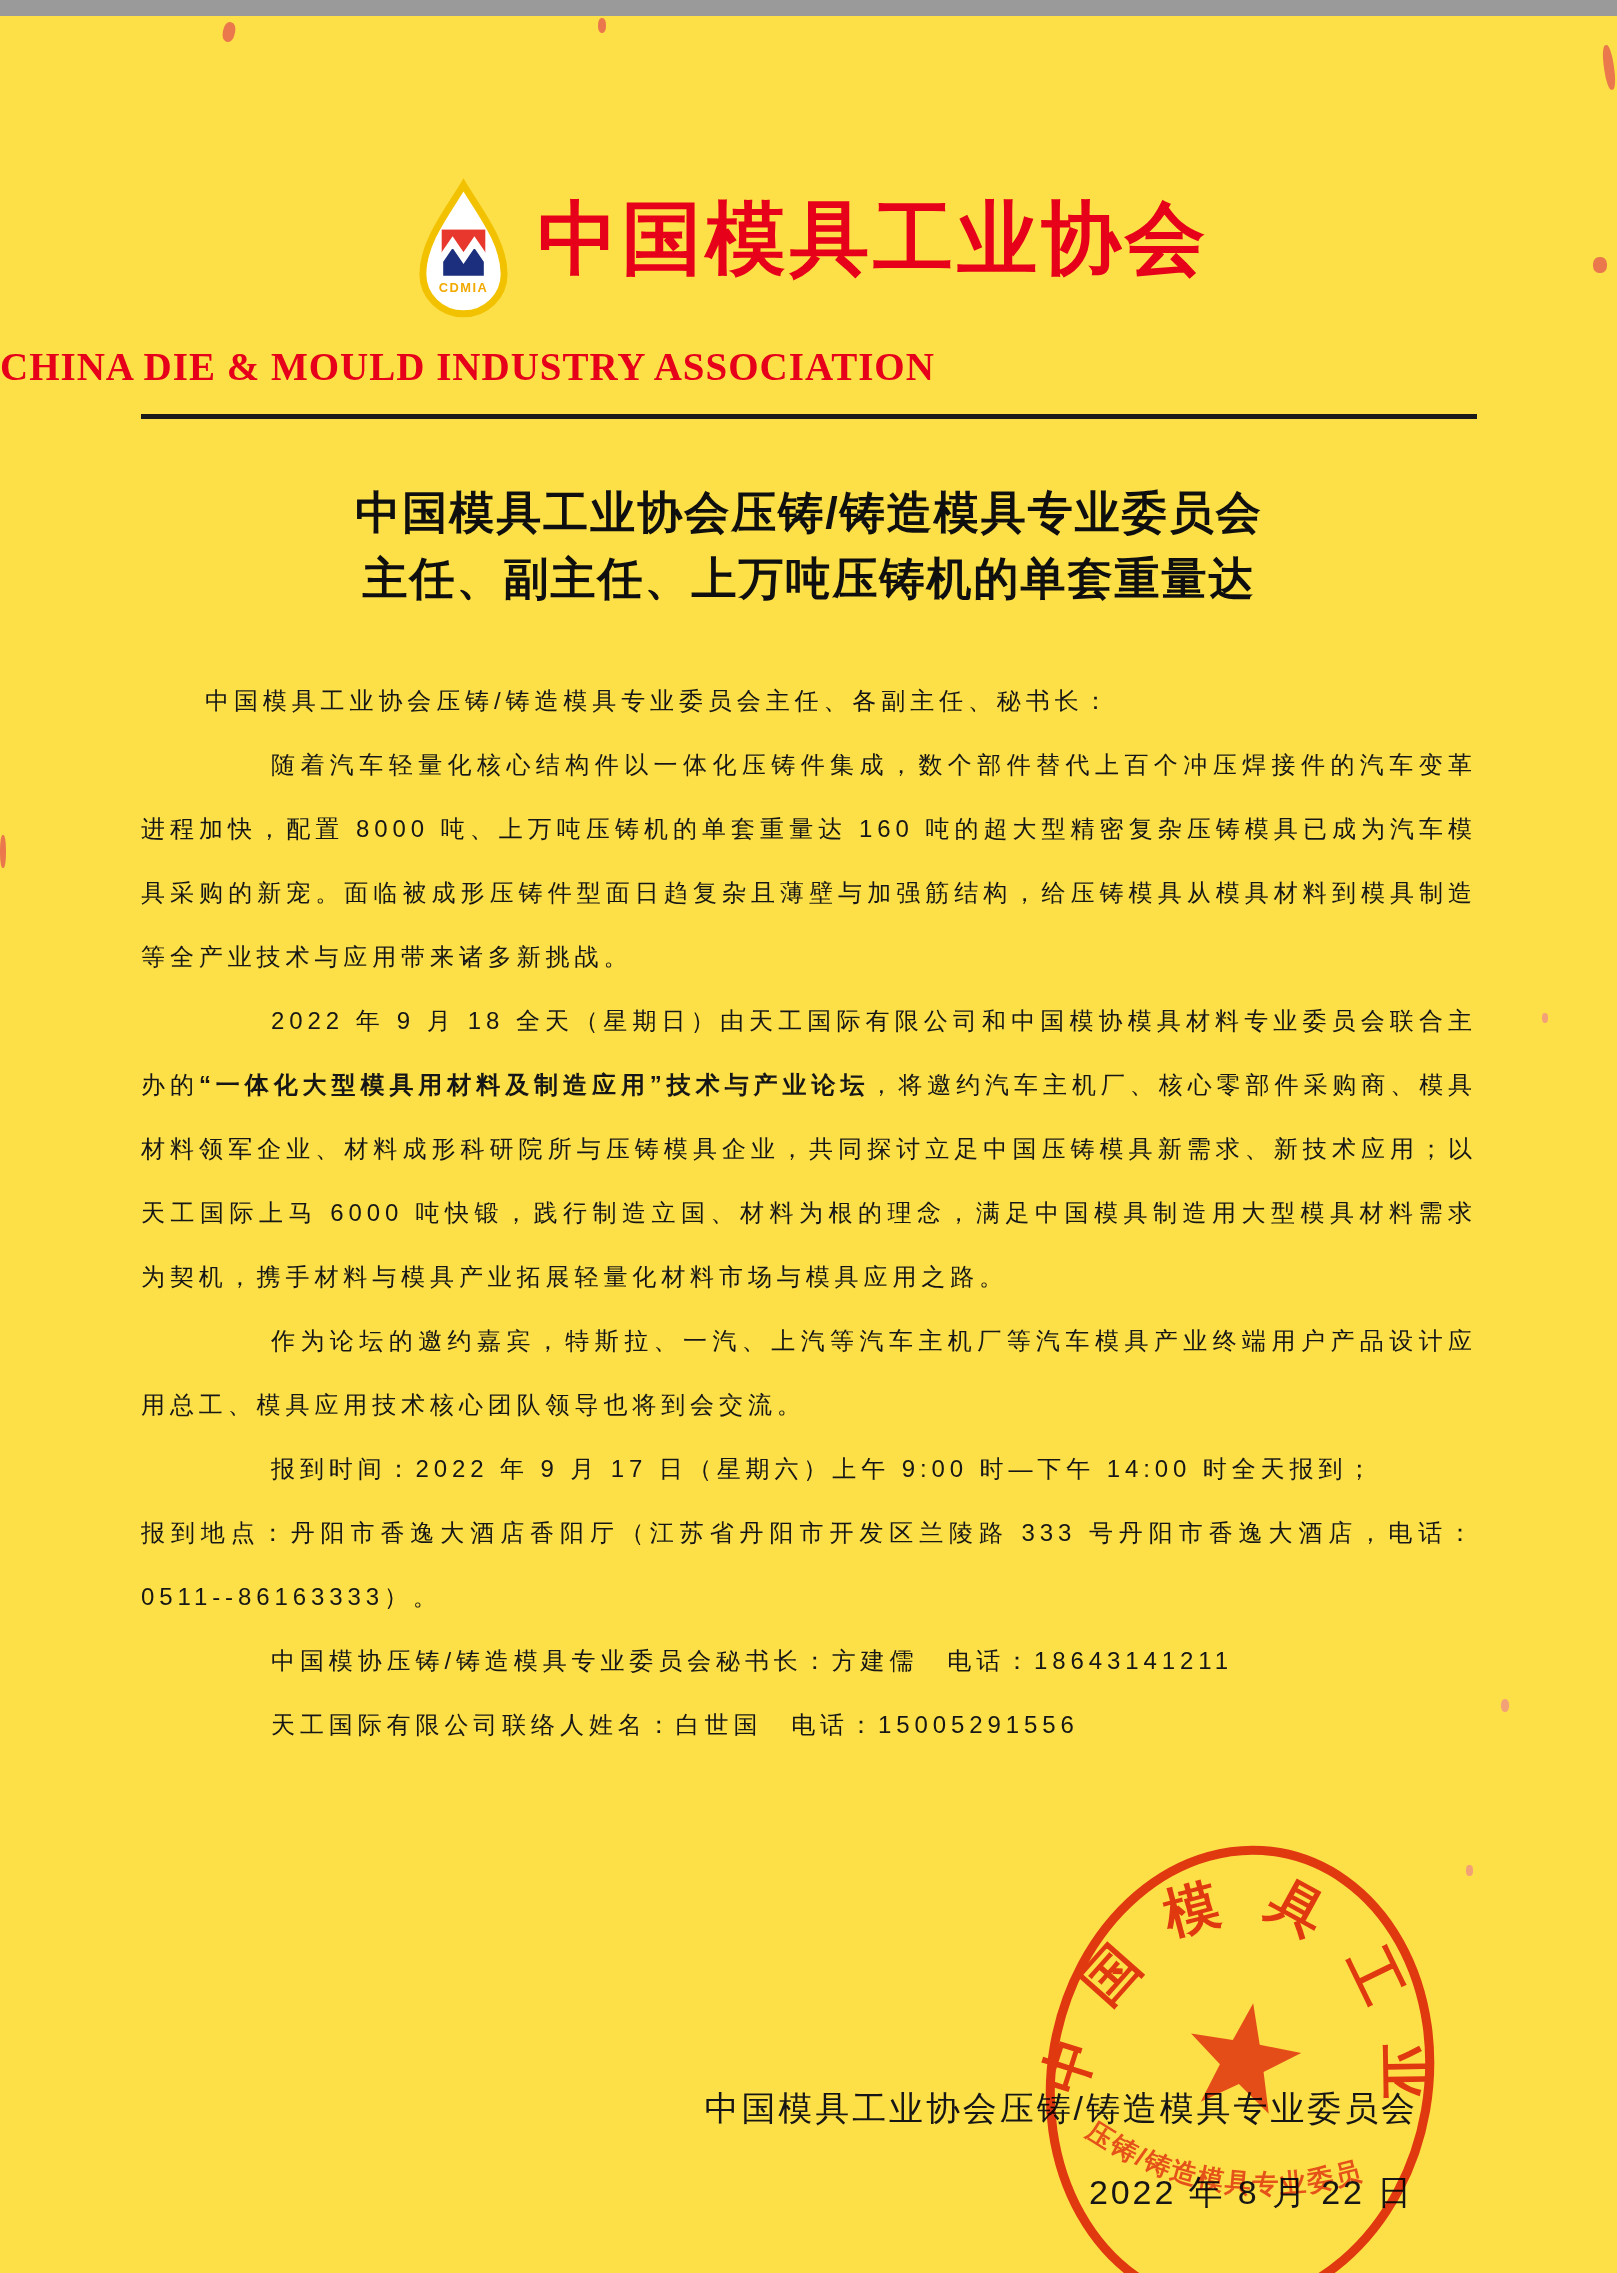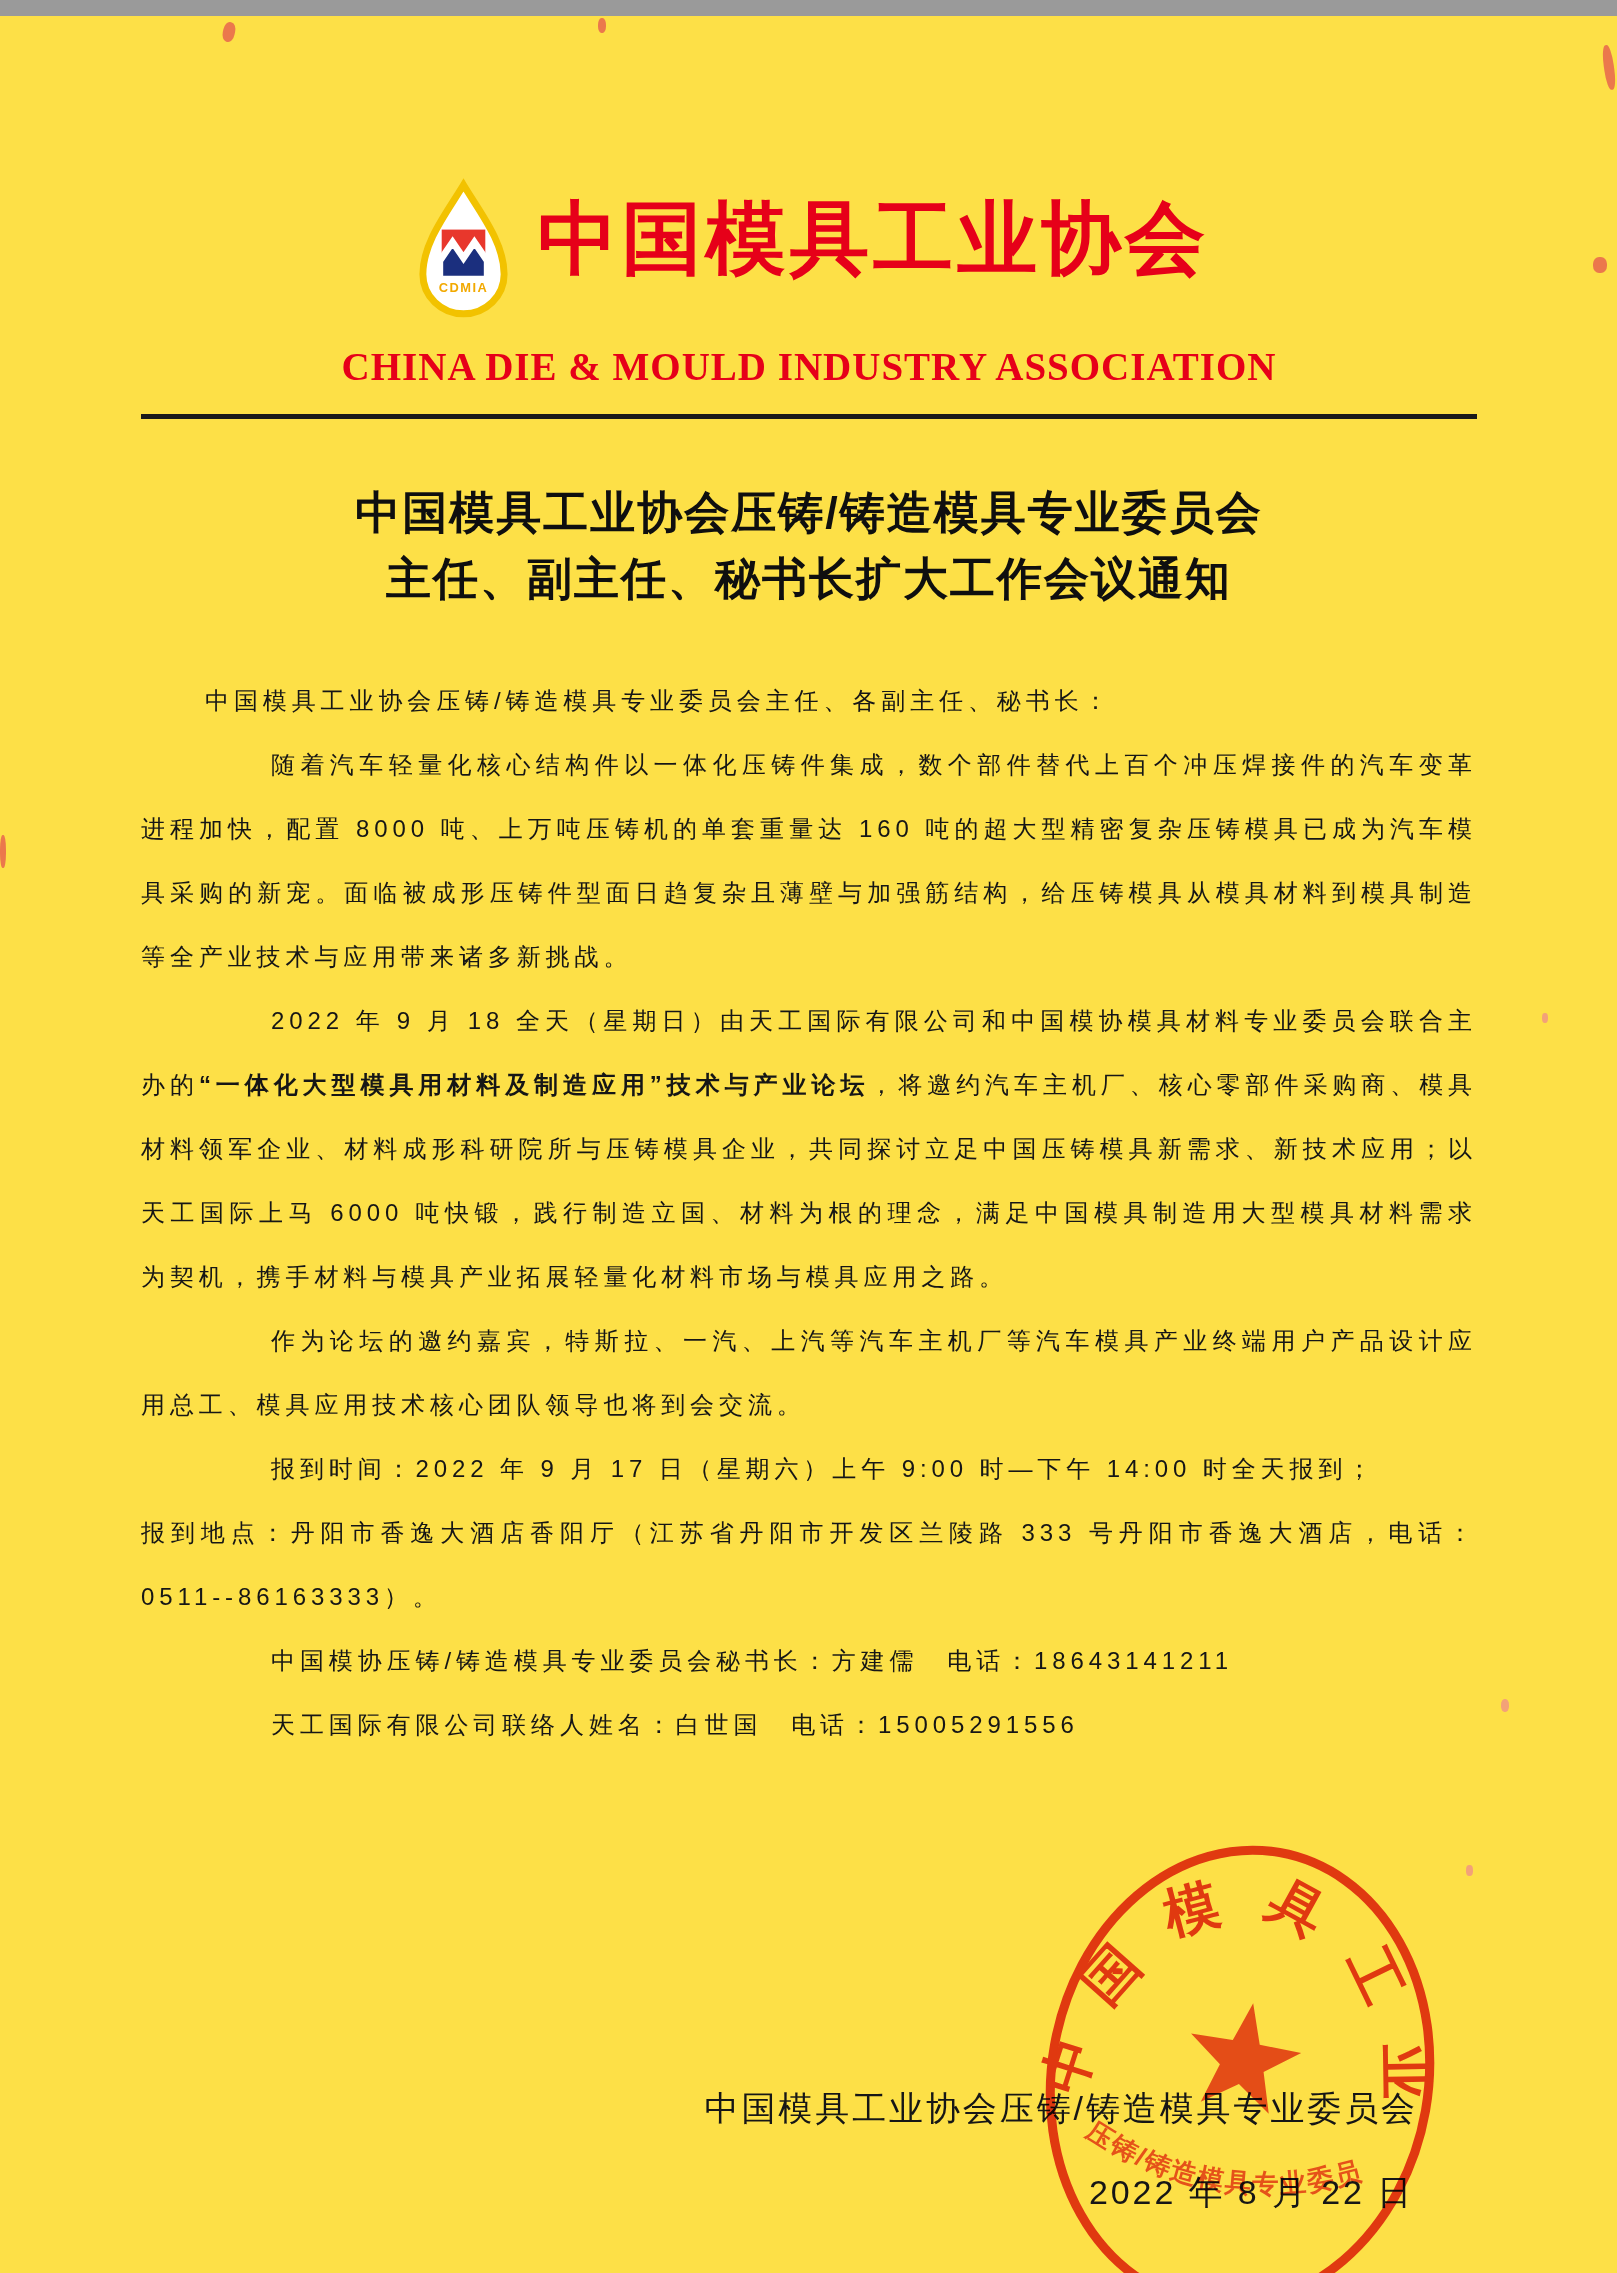--- a/index.html
+++ b/index.html
@@ -17,21 +17,21 @@
     position:absolute;top:123px;left:0;right:0;
     display:flex;justify-content:center;align-items:center;gap:19.5px;
   }
   .logo-svg{display:block;}
   .org-cn{
     font-family:"DejaVu Serif","Liberation Serif",serif;
     font-weight:700;font-size:80px;color:#e60019;
     letter-spacing:3.9px;white-space:nowrap;
   }
   .org-en{
-    position:absolute;top:328px;left:0;right:0;text-align:center;
+    position:absolute;top:328px;left:0;right:0;text-align:left;
     font-family:"Liberation Serif","DejaVu Serif",serif;
     font-weight:700;font-size:39px;color:#e60019;letter-spacing:1px;
     white-space:nowrap;
   }
   .rule{position:absolute;top:398px;left:141px;width:1336px;height:4.9px;background:#1a1a1a;}
   
   .title{
     position:absolute;top:464px;left:0;right:0;text-align:center;
     font-weight:700;font-size:45px;line-height:66px;color:#0f0f0f;
     letter-spacing:2px;
@@ -79,21 +79,21 @@
     </svg>
     <div class="org-cn">中国模具工业协会</div>
   </div>
 
   <div class="org-en">CHINA DIE &amp; MOULD INDUSTRY ASSOCIATION</div>
 
   <div class="rule"></div>
 
   <div class="title">
     <div>中国模具工业协会压铸/铸造模具专业委员会</div>
-    <div>主任、副主任、秘书长扩大工作会议通知</div>
+    <div>主任、副主任、上万吨压铸机的单套重量达</div>
   </div>
 
   <div class="body">
     <p class="indent-1">中国模具工业协会压铸/铸造模具专业委员会主任、各副主任、秘书长：</p>
     <p class="indent-2">随着汽车轻量化核心结构件以一体化压铸件集成，数个部件替代上百个冲压焊接件的汽车变革进程加快，配置 8000 吨、上万吨压铸机的单套重量达 160 吨的超大型精密复杂压铸模具已成为汽车模具采购的新宠。面临被成形压铸件型面日趋复杂且薄壁与加强筋结构，给压铸模具从模具材料到模具制造等全产业技术与应用带来诸多新挑战。</p>
     <p class="indent-2"><span>2022 年 9 月 18 全天（星期日）由天工国际有限公司和中国模协模具材料专业委员会联合主办的</span><span class="b">“一体化大型模具用材料及制造应用”技术与产业论坛</span><span>，将邀约汽车主机厂、核心零部件采购商、模具材料领军企业、材料成形科研院所与压铸模具企业，共同探讨立足中国压铸模具新需求、新技术应用；以天工国际上马 6000 吨快锻，践行制造立国、材料为根的理念，满足中国模具制造用大型模具材料需求为契机，携手材料与模具产业拓展轻量化材料市场与模具应用之路。</span></p>
     <p class="indent-2">作为论坛的邀约嘉宾，特斯拉、一汽、上汽等汽车主机厂等汽车模具产业终端用户产品设计应用总工、模具应用技术核心团队领导也将到会交流。</p>
     <p class="indent-2">报到时间：2022 年 9 月 17 日（星期六）上午 9:00 时—下午 14:00 时全天报到；</p>
     <p>报到地点：丹阳市香逸大酒店香阳厅（江苏省丹阳市开发区兰陵路 333 号丹阳市香逸大酒店，电话：0511--86163333）。</p>
     <p class="indent-2">中国模协压铸/铸造模具专业委员会秘书长：方建儒　电话：18643141211</p>

